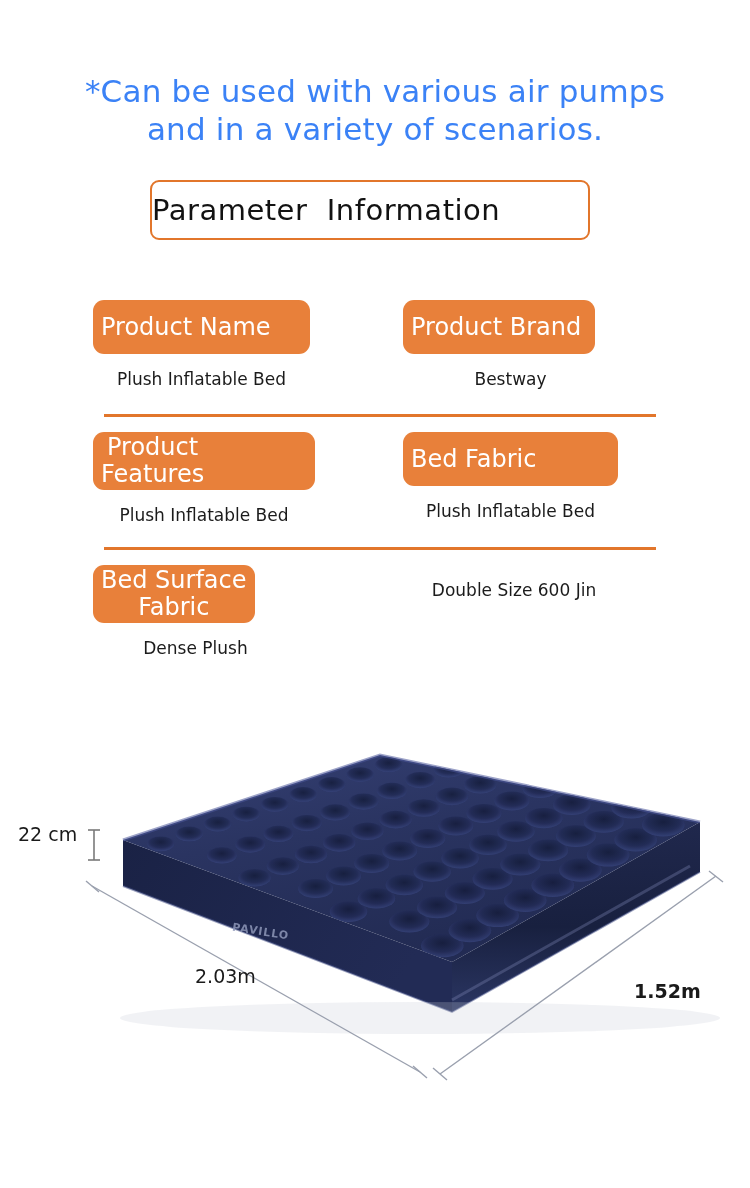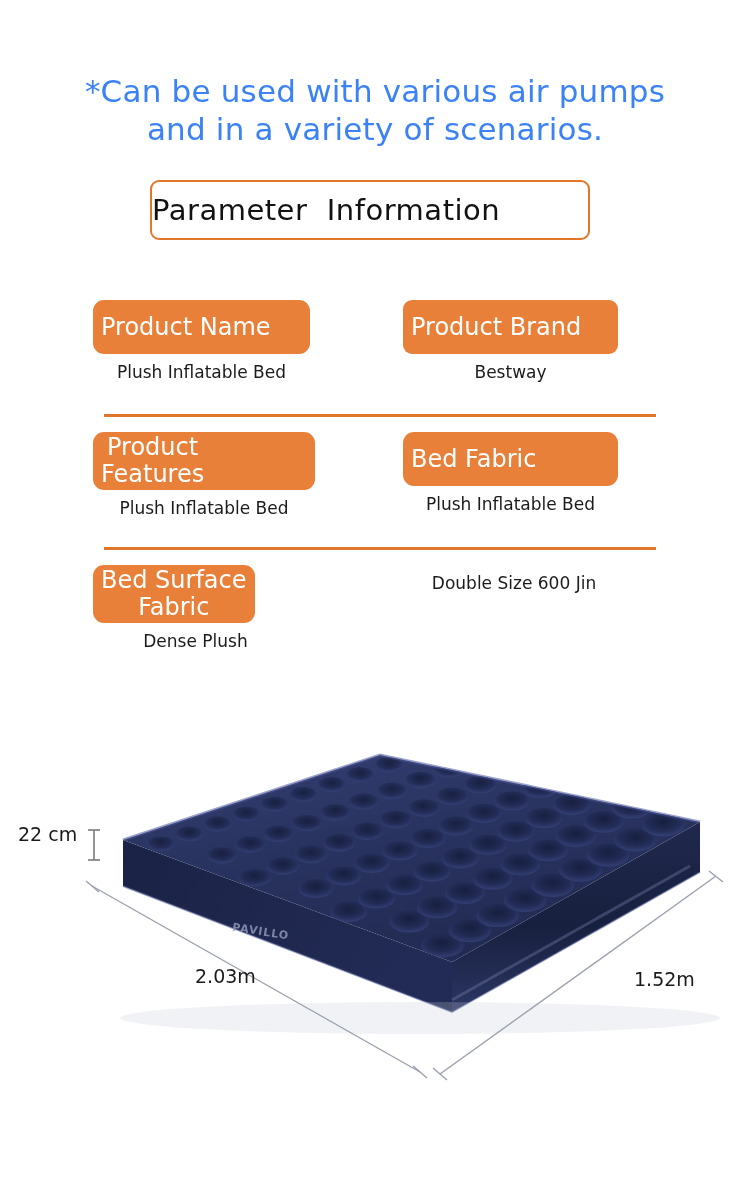--- a/index.html
+++ b/index.html
@@ -103,30 +103,30 @@
 
   .pill .pill-label {
     color: #ffffff;
     font-size: 24px;
     line-height: 27px;
     white-space: pre-line;
     font-family: "DejaVu Sans", sans-serif;
   }
 
   .value {
-    margin-top: 7px;
+    margin-top: 14px;
     text-align: center;
     font-size: 17px;
     color: #1b1b1b;
     line-height: 22px;
   }
 
   
   .r1 .cell.left  .pill { width: 217px; }
-  .r1 .cell.right .pill { width: 215px; border-radius: 9px; }
+  .r1 .cell.right .pill { width: 192px; }
   .r2 .cell.left  .pill { width: 222px; }
   .r2 .cell.right .pill { width: 215px; }
   .r3 .cell.left  .pill { width: 162px; }
   .r3 .cell.right .pill { width: 222px; }
 
   .r1 .cell.left  .value { width: 217px; }
   .r1 .cell.right .value { width: 215px; }
   .r2 .cell.left  .value { width: 222px; }
   .r2 .cell.right .value { width: 215px; }
   .r3 .cell.left  .value { width: 205px; }
@@ -145,21 +145,21 @@
 
   .dim-text {
     position: absolute;
     font-size: 19px;
     color: #1a1a1a;
     font-family: "DejaVu Sans", sans-serif;
     white-space: nowrap;
   }
   .dim-height { left: 18px;  top: 123px; }
   .dim-length { left: 195px; top: 265px; }
-  .dim-width  { left: 634px; top: 268px; }
+  .dim-width  { left: 634px; top: 280px; font-weight: bold; }
 
   .pavillo {
     position: absolute;
     left: 232px;
     top: 225px;
     font-size: 11px;
     letter-spacing: 1px;
     font-weight: bold;
     color: #8e97b8;
     font-family: "DejaVu Sans", sans-serif;

